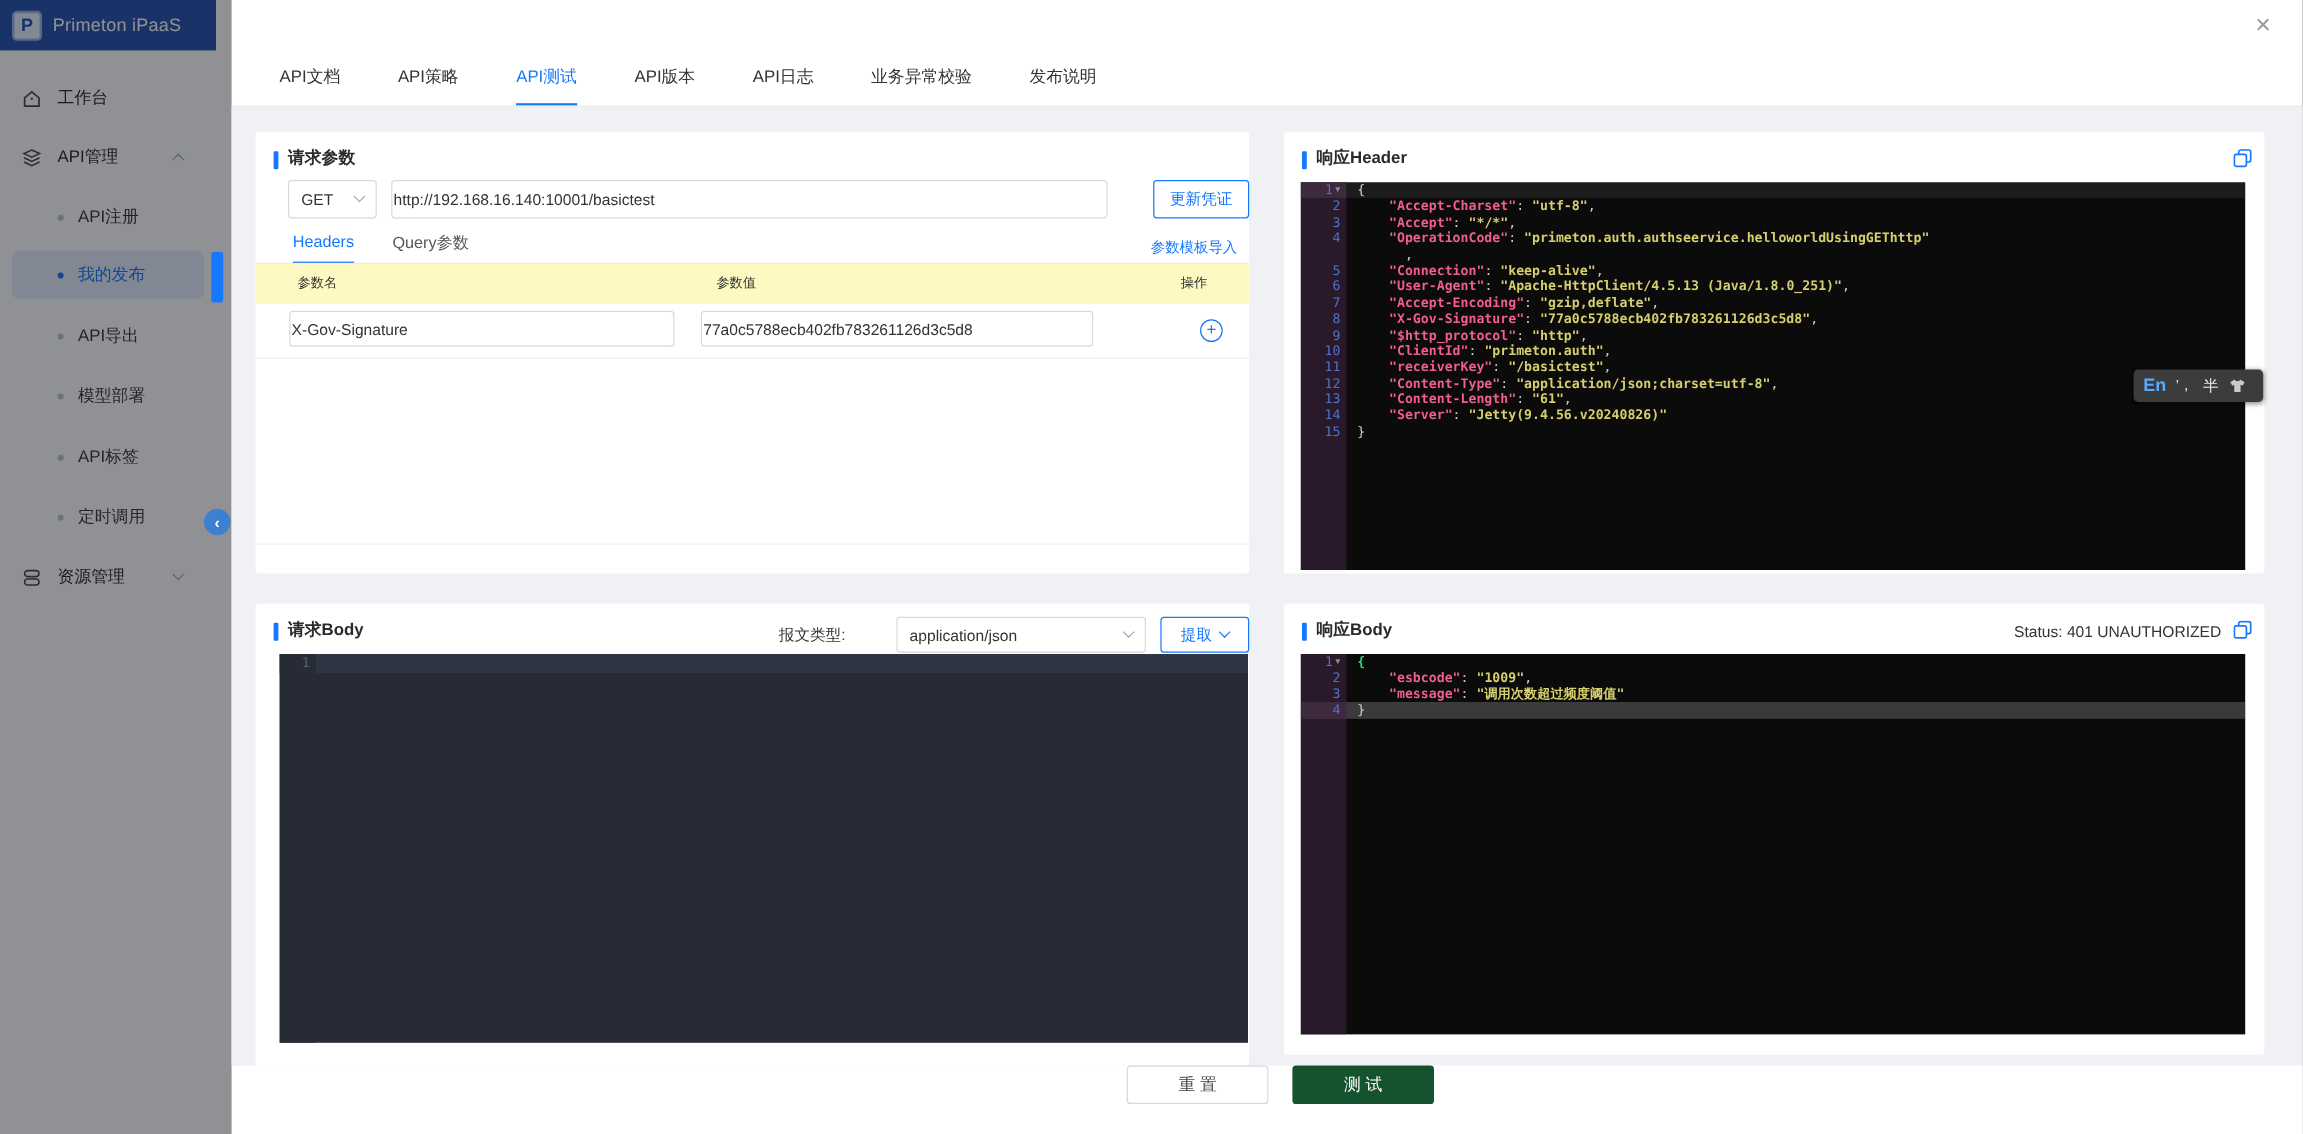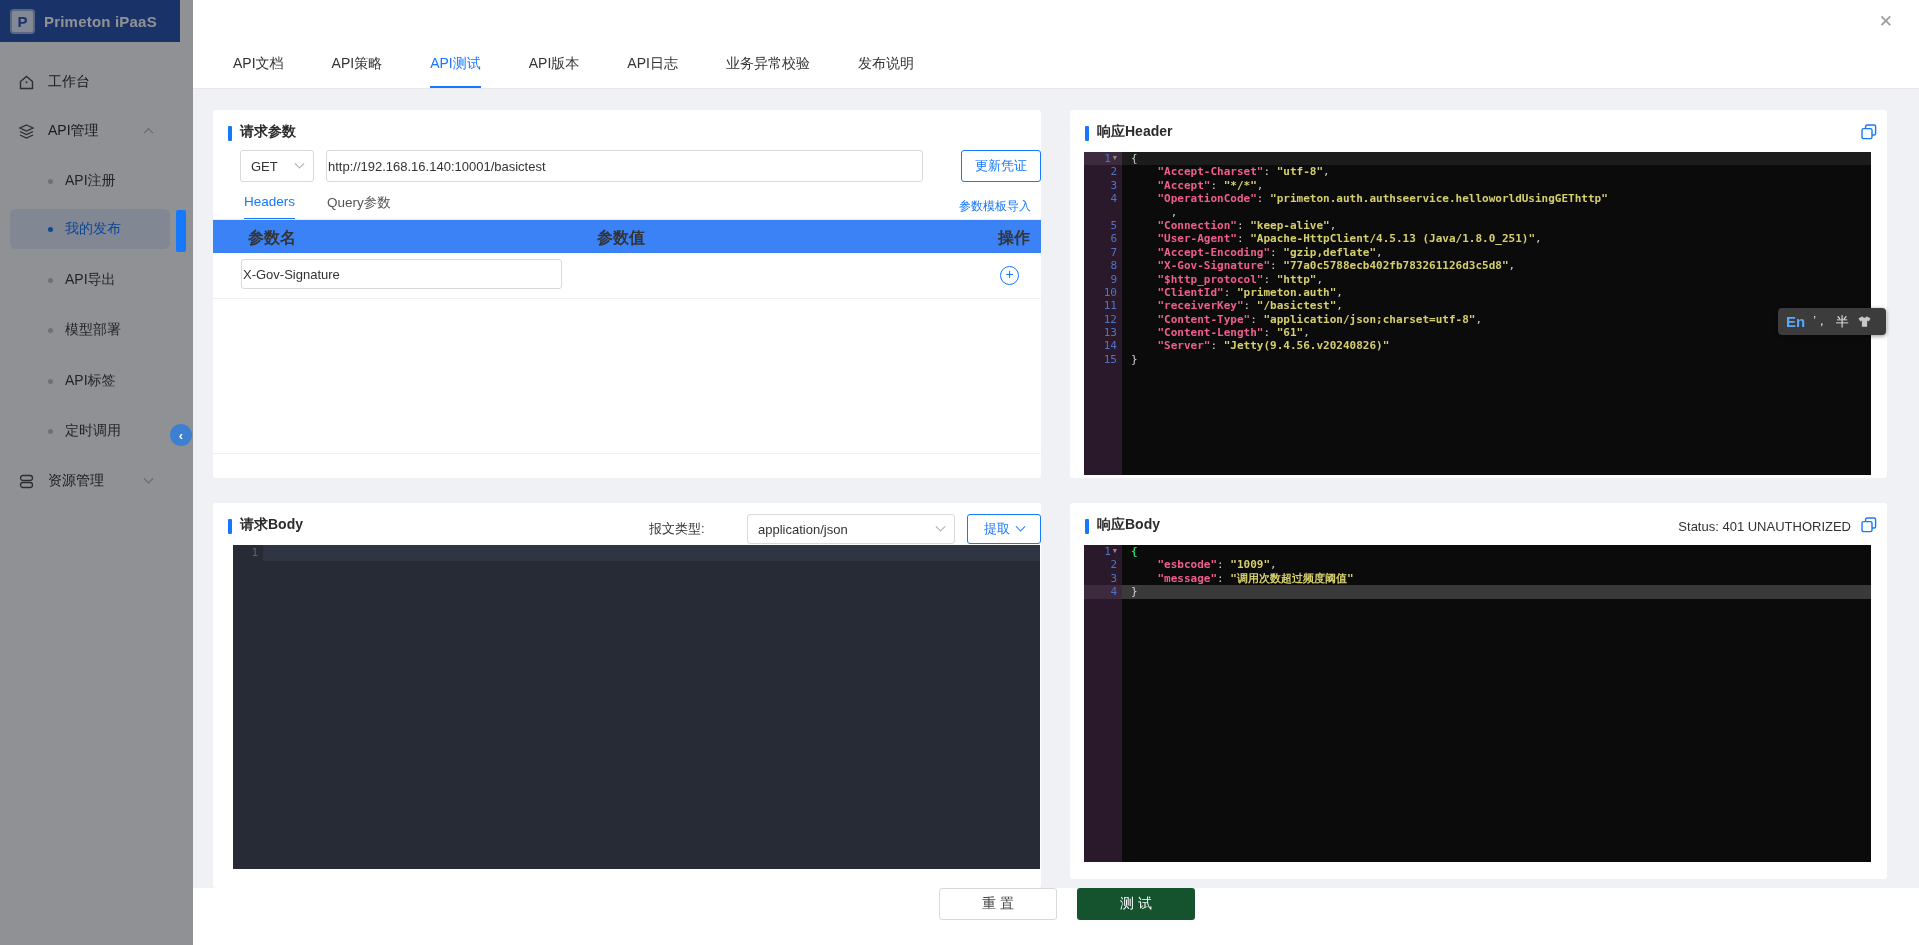--- a/index.html
+++ b/index.html
@@ -7,21 +7,21 @@
   .stage{position:relative;width:1919px;height:945px;overflow:hidden;background:#fff;
          font-family:"Liberation Sans",sans-serif;color:#333}
 
   
   .sidebar{position:absolute;left:0;top:0;width:180px;height:100%;background:#fff;z-index:1}
   .logo-bar{position:absolute;left:0;top:0;width:100%;height:42px;background:#2753ab;
             display:flex;align-items:center;padding-left:10px;gap:9px}
   .logo-icon{width:25px;height:25px;border-radius:4px;background:#e8eeff;color:#2753ab;
              font-weight:bold;font-size:15px;display:flex;align-items:center;justify-content:center;
              border:2px solid #9db4e4}
-  .logo-text{color:#fff;font-size:15px;font-weight:bold;letter-spacing:.2px}
+  .logo-text{color:#fff;font-size:15px;font-weight:normal;letter-spacing:.2px}
   .menu-top{position:absolute;left:0;width:100%;height:40px;display:flex;align-items:center;
             padding-left:18px;gap:13px;font-size:14px;color:#2b2b2b}
   .menu-top .mcaret{position:absolute;right:28px}
   .menu-sub{position:absolute;left:10px;width:160px;height:40px;border-radius:6px;display:flex;
             align-items:center;padding-left:38px;font-size:14px;color:#3a3a3a}
   .menu-sub .dot{width:5px;height:5px;border-radius:50%;background:#c0c4cc;margin-right:12px;flex:0 0 auto}
   .menu-sub.active{background:#e4eefb;color:#1677ff}
   .menu-sub.active .dot{background:#1677ff}
   .mi-1{top:62px}.mi-2{top:111px}.mi-3{top:161px}.mi-4{top:209px}.mi-5{top:260px}
   .mi-6{top:310px}.mi-7{top:361px}.mi-8{top:411px}.mi-9{top:461px}
@@ -70,24 +70,24 @@
   
   .method-sel{left:27px;top:40px;width:74px;height:32px}
   .url-input{left:113px;top:40px;width:597px;height:32px}
   .update-btn{left:748px;top:40px;width:80px;height:32px}
   .subtabs{position:absolute;left:31px;top:84px;display:flex;gap:32px;font-size:13.5px;color:#555}
   .subtab{position:relative;padding-bottom:8px;cursor:pointer}
   .subtab.active{color:#1677ff}
   .subtab.active::after{content:"";position:absolute;left:0;right:0;bottom:0;height:2px;background:#1677ff}
   .subtab-border{position:absolute;left:0;top:109px;width:828px;border-top:1px solid #ececec}
   .tpl-link{position:absolute;left:746px;top:88px;font-size:12px}
-  .thead{position:absolute;left:0;top:110px;width:828px;height:33px;background:#3b82f6;
-         font-size:16px;font-weight:700;color:#333}
+  .thead{position:absolute;left:0;top:110px;width:828px;height:33px;background:#fef9c3;
+         font-size:11px;font-weight:400;color:#333}
   .th1{position:absolute;left:35px;top:8px}.th2{position:absolute;left:384px;top:8px}
-  .th3{position:absolute;left:771px;top:8px;width:46px;text-align:right}
+  .th3{position:absolute;left:771px;top:8px;width:46px;text-align:left}
   .trow{position:absolute;left:0;top:143px;width:828px;height:46px;border-bottom:1px solid #f0f0f0}
   .name-input{left:28px;top:6px;width:321px;height:30px}
   .value-input{left:371px;top:6px;width:327px;height:30px}
   .plus-btn{position:absolute;left:787px;top:13px;width:19px;height:19px;border:1.4px solid #1677ff;
             border-radius:50%;color:#1677ff;font-size:14px;line-height:15px;text-align:center;cursor:pointer}
   .cp-divider{position:absolute;left:0;top:343px;width:828px;border-top:1px solid #f0f0f0}
 
   
   .rb-label{position:absolute;left:436px;top:11px;height:30px;line-height:30px;font-size:13px;color:#333}
   .rb-select{left:534px;top:11px;width:208px;height:30px}
@@ -234,20 +234,21 @@
         <span class="link tpl-link">参数模板导入</span>
         <div class="subtab-border"></div>
 
         <div class="thead">
           <span class="th1">参数名</span>
           <span class="th2">参数值</span>
           <span class="th3">操作</span>
         </div>
         <div class="trow">
           <input class="ipt name-input" value="X-Gov-Signature" style="">
+          <input class="ipt value-input" value="77a0c5788ecb402fb783261126d3c5d8" style="">
           <div class="plus-btn">+</div>
         </div>
         <div class="cp-divider"></div>
       </section>
 
       <section class="card" id="card-respheader">
         <div class="card-title">
           <span class="tbar"></span>
           <span>响应Header</span>
         </div>

